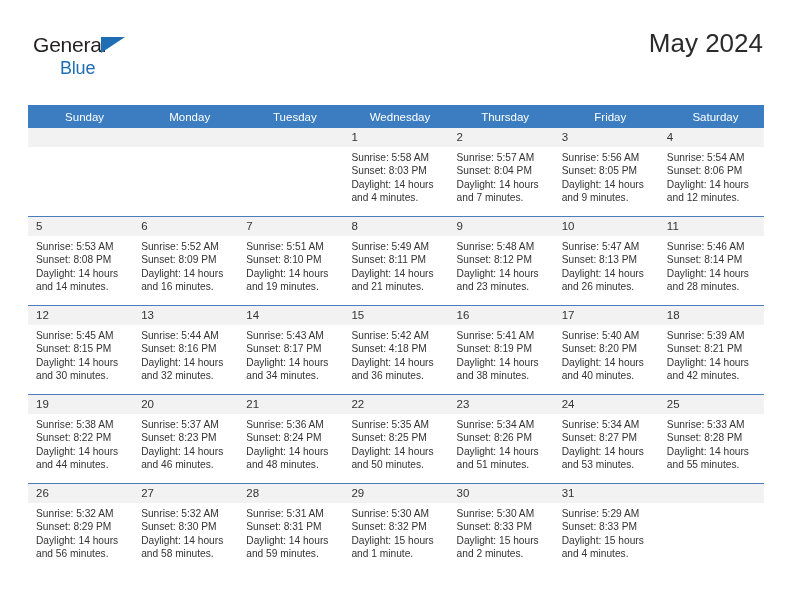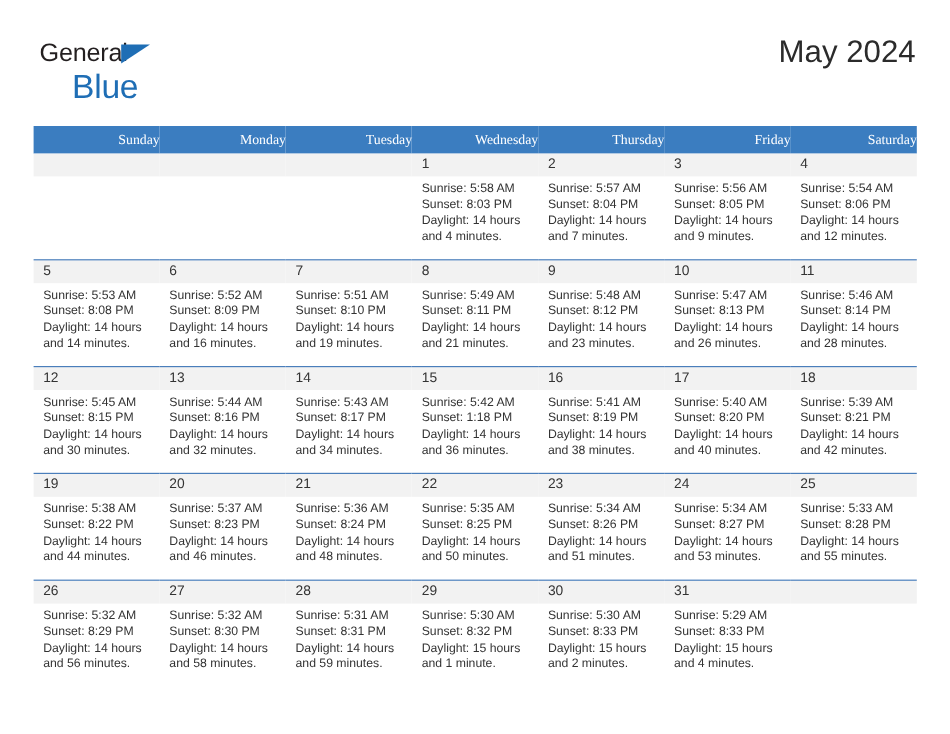--- a/index.html
+++ b/index.html
@@ -51,21 +51,21 @@
     position: absolute;
     left: 68px;
     top: 3px;
     width: 0;
     height: 0;
     border-left: 24px solid #1f6eb5;
     border-bottom: 16px solid transparent;
   }
   .brand-blue {
     display: block;
-    font-size: 28px;
+    font-size: 18px;
     color: #1f6eb5;
     margin-left: 27px;
     margin-top: 1px;
     letter-spacing: -0.2px;
   }
 
   .title-block {
     position: absolute;
     right: 1px;
     top: 0;
@@ -92,25 +92,24 @@
     top: 105px;
     width: 736px;
     border-collapse: collapse;
     table-layout: fixed;
   }
   .calendar th {
     background: #3b7dc0;
     color: #ffffff;
     font-weight: normal;
     font-size: 11.5px;
-    text-align: right;
+    text-align: center;
     padding: 5px 0 5px 8px;
     height: 13px;
     border: none;
-    font-family: Liberation Serif, serif;
   }
   .calendar td {
     vertical-align: top;
     padding: 0;
     border: none;
     width: 105.14px;
     height: 88px;
   }
   .week-row > td {
     border-top: 1px solid #4a7ebb;
@@ -310,21 +309,21 @@
               <div>Sunrise: 5:43 AM</div>
               <div>Sunset: 8:17 PM</div>
               <div>Daylight: 14 hours</div>
               <div>and 34 minutes.</div>
             </div>
           </td>
           <td>
             <div class="daynum">15</div>
             <div class="lines">
               <div>Sunrise: 5:42 AM</div>
-              <div>Sunset: 1:18 PM</div>
+              <div>Sunset: 4:18 PM</div>
               <div>Daylight: 14 hours</div>
               <div>and 36 minutes.</div>
             </div>
           </td>
           <td>
             <div class="daynum">16</div>
             <div class="lines">
               <div>Sunrise: 5:41 AM</div>
               <div>Sunset: 8:19 PM</div>
               <div>Daylight: 14 hours</div>

